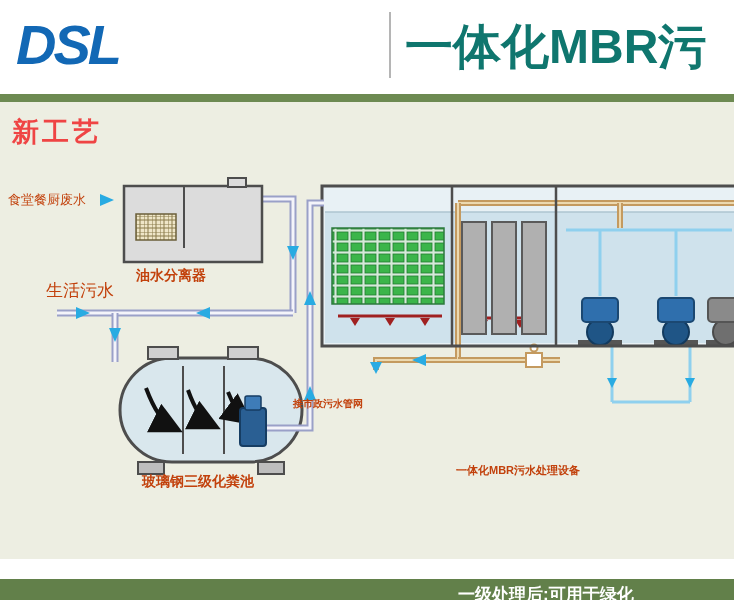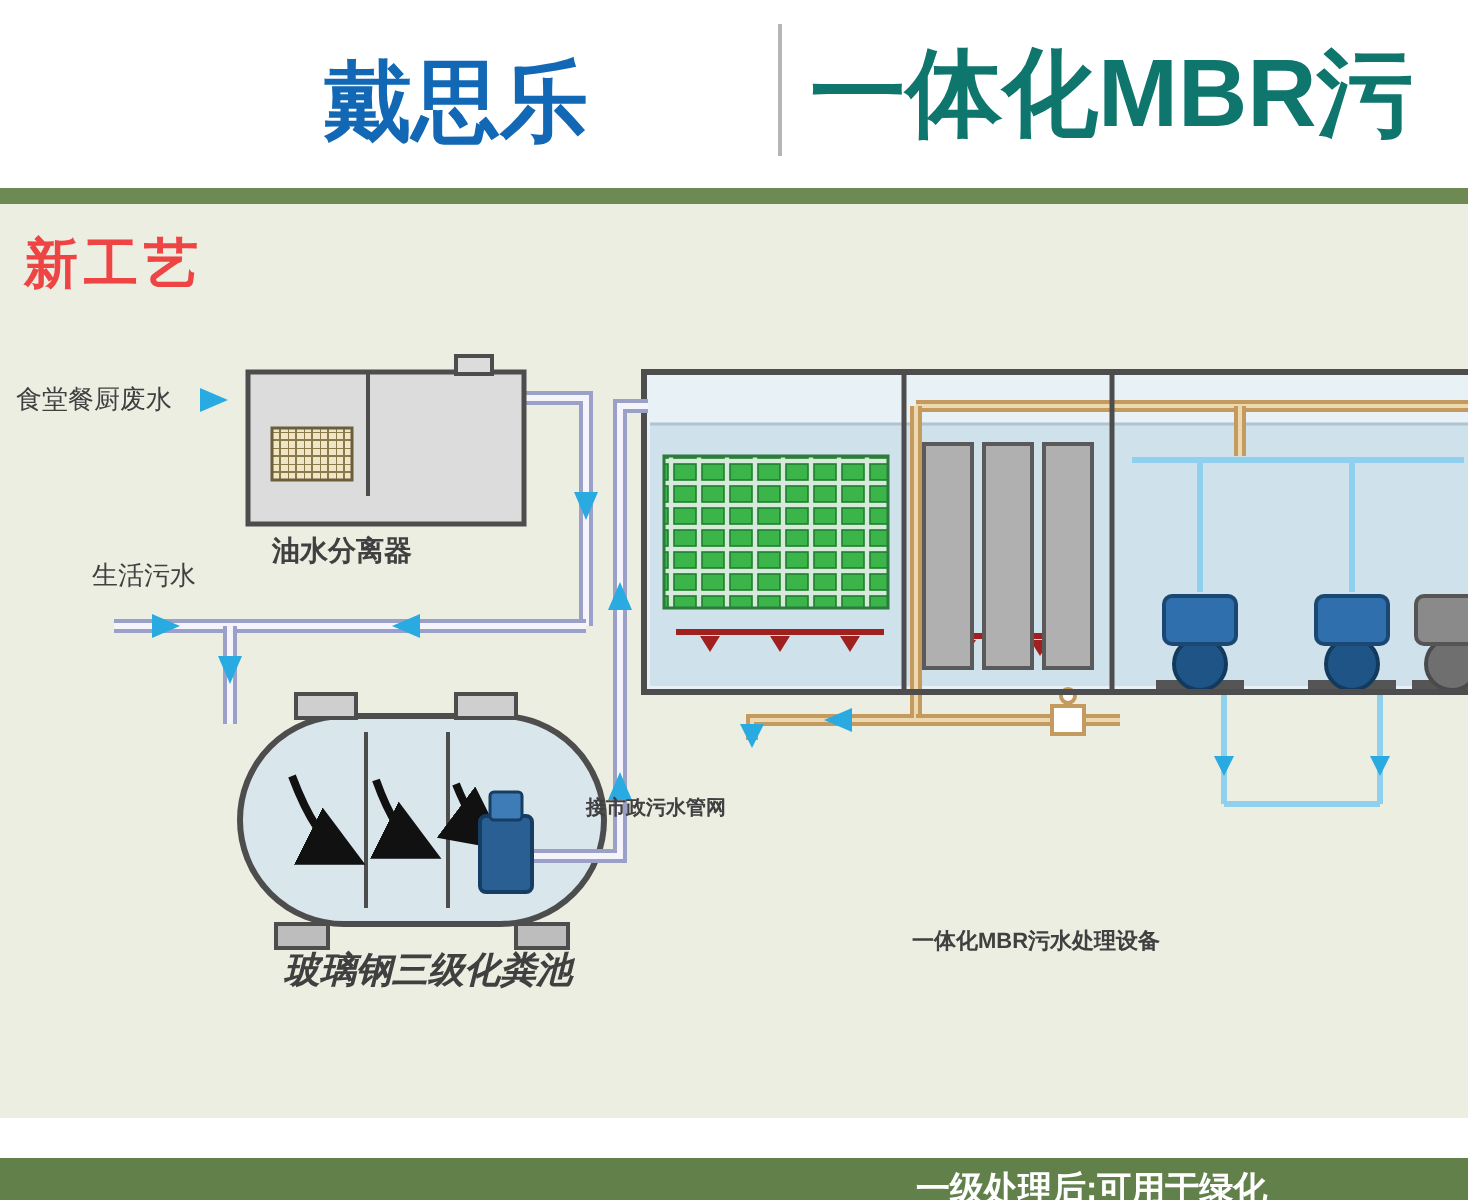--- a/index.html
+++ b/index.html
@@ -14,40 +14,40 @@
   #page-title{position:absolute;left:405px;top:15px;font-size:48px;font-weight:900;color:#0f766e;
               white-space:nowrap;}
   
   #band-top{position:absolute;left:0;top:94px;width:734px;height:8px;background:#6d8a52;}
   #main{position:absolute;left:0;top:102px;width:734px;height:457px;background:#edeee2;}
   #strip-white{position:absolute;left:0;top:559px;width:734px;height:20px;background:#ffffff;}
   #footer-bar{position:absolute;left:0;top:579px;width:734px;height:31px;background:#62804a;
               display:flex;align-items:center;}
   #footer-text{padding-left:458px;color:#ffffff;font-size:17px;font-weight:700;white-space:nowrap;}
   
-  .lbl{position:absolute;color:#404040;white-space:nowrap;}
+  .lbl{position:absolute;color:#c2410c;white-space:nowrap;}
   .bold{font-weight:700;}
   #section-title{position:absolute;left:12px;top:114px;font-size:27px;font-weight:800;
                  color:#ef4444;letter-spacing:3px;}
   svg{position:absolute;left:0;top:0;}
   
   .tube-o{fill:none;stroke:#9aa0c8;stroke-width:7;}
   .tube-i{fill:none;stroke:#f4f4fa;stroke-width:3;}
   .tan-o{fill:none;stroke:#c49a5f;stroke-width:6;}
   .tan-i{fill:none;stroke:#ecd9b0;stroke-width:2;}
   .tb{fill:none;stroke:#8fd0ee;stroke-width:3;}
   .flowArrow{fill:none;stroke:#111;stroke-width:4;marker-end:url(#blackArrow);}
   .cy{fill:#29abe2;}
   .red{stroke:#a02020;stroke-width:3;fill:none;}
 </style>
 </head>
 <body>
 
 <div id="header">
-  <div id="brand">戴思乐</div>
+  <div id="logo">DSL</div>
   <div id="hdr-divider"></div>
   <div id="page-title">一体化MBR污</div>
 </div>
 
 <div id="band-top"></div>
 <div id="main"></div>
 <div id="strip-white"></div>
 
 <svg width="734" height="600" viewBox="0 0 734 600">
   <defs>
@@ -180,20 +180,20 @@
     <polygon class="cy" points="426,354 426,366 412,360"></polygon>
     <polygon class="cy" points="370,362 382,362 376,374"></polygon>
     <polygon class="cy" points="607,378 617,378 612,388"></polygon>
     <polygon class="cy" points="685,378 695,378 690,388"></polygon>
   </g>
 </svg>
 
 <div id="section-title">新工艺</div>
 <div class="lbl" style="left:8px;top:191px;font-size:13px;">食堂餐厨废水</div>
 <div class="lbl bold" style="left:136px;top:267px;font-size:14px;font-family:Liberation Serif, serif;">油水分离器</div>
-<div class="lbl" style="left:46px;top:279px;font-size:13px;">生活污水</div>
-<div class="lbl bold" style="left:142px;top:473px;font-size:18px;font-style:italic;">玻璃钢三级化粪池</div>
+<div class="lbl" style="left:46px;top:279px;font-size:17px;">生活污水</div>
+<div class="lbl bold" style="left:142px;top:473px;font-size:14px;">玻璃钢三级化粪池</div>
 <div class="lbl bold" style="left:293px;top:375px;font-size:10px;margin-top:22px;">接市政污水管网</div>
 <div class="lbl bold" style="left:456px;top:463px;font-size:11px;">一体化MBR污水处理设备</div>
 
 <div id="footer-bar">
   <div id="footer-text">一级处理后:可用于绿化</div>
 </div>
 
 </body></html>

